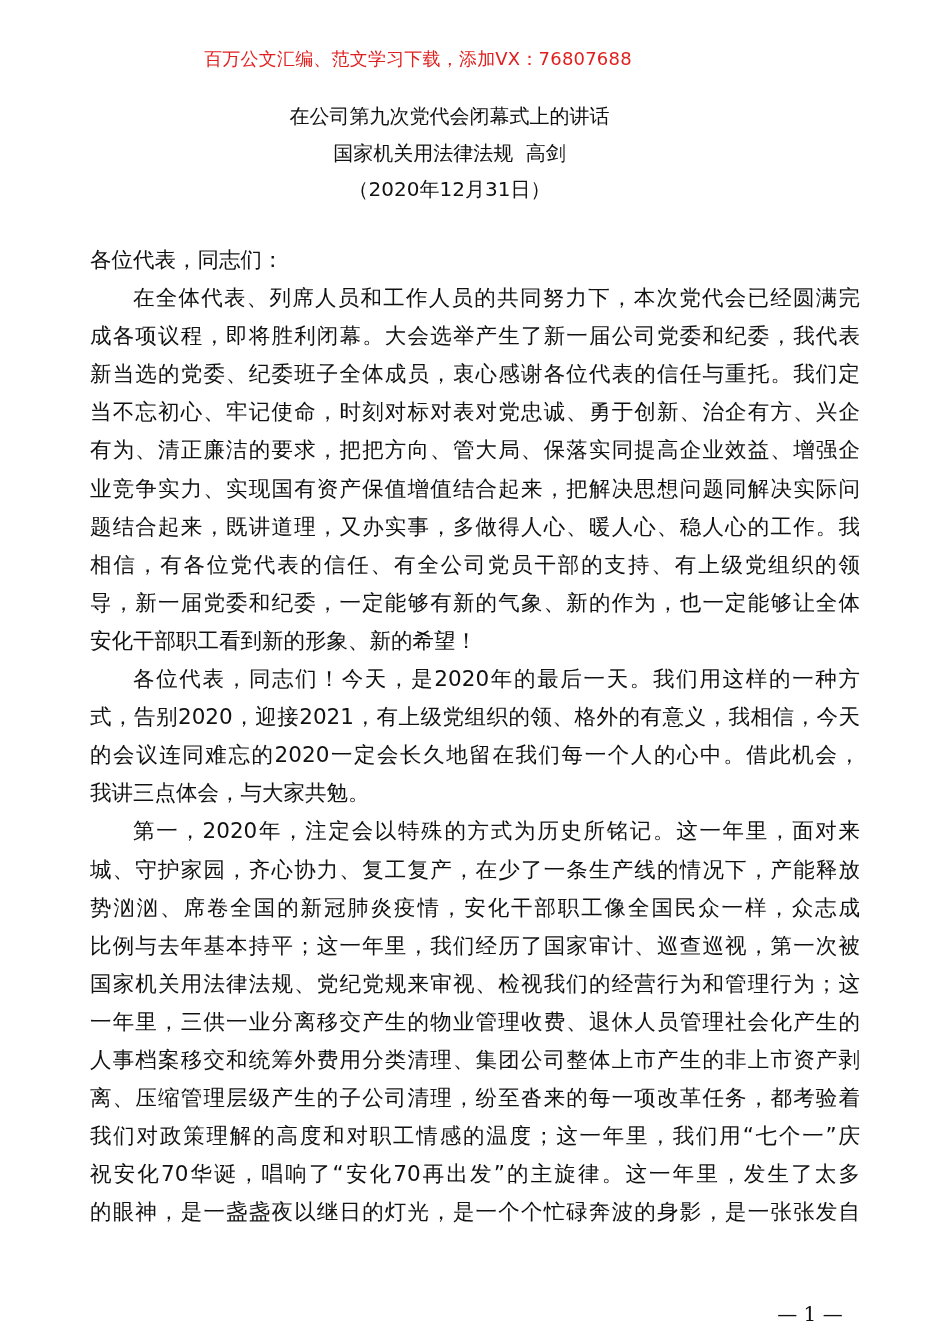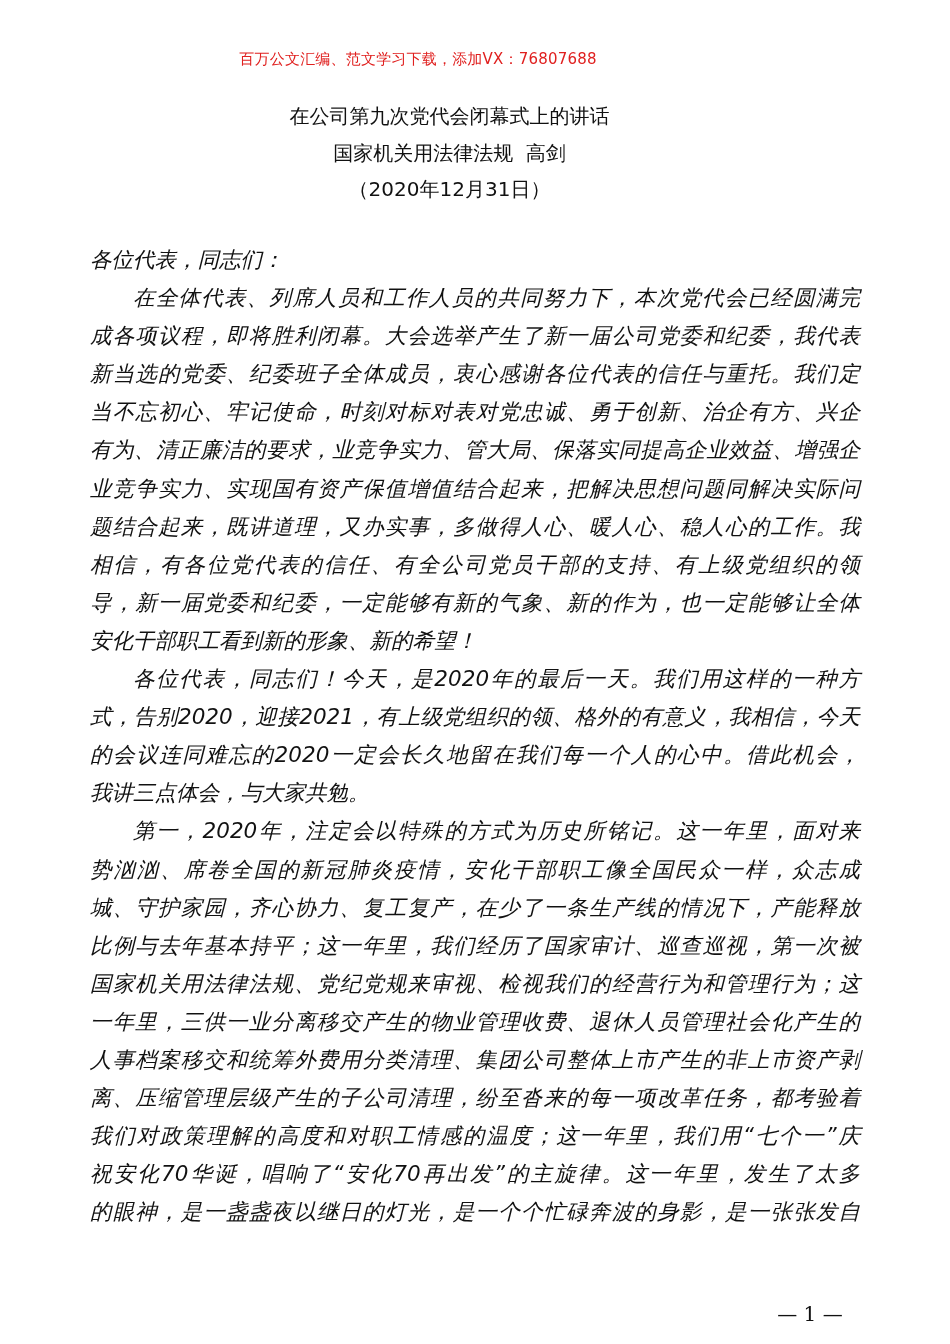--- a/index.html
+++ b/index.html
@@ -21,21 +21,21 @@
       width: 950px;
       height: 1344px;
       background: #ffffff;
     }
     .watermark {
       position: absolute;
       top: 46px;
       left: 0;
       width: 836px;
       text-align: center;
-      font-size: 15px;
+      font-size: 18px;
       line-height: 26px;
       color: #e0201f;
       letter-spacing: 0.2px;
     }
     .title-block {
       position: absolute;
       top: 98px;
       left: 0;
       width: 899px;
       text-align: center;
@@ -45,21 +45,20 @@
       line-height: 36.5px;
       height: 36.5px;
       color: #111111;
       white-space: nowrap;
     }
     .body-block {
       position: absolute;
       top: 241px;
       left: 90px;
       width: 770px;
-      font-style: italic;
     }
     .line {
       font-size: 21.5px;
       line-height: 38.1px;
       height: 38.1px;
       white-space: nowrap;
       overflow: visible;
       color: #111111;
       text-align: justify;
       text-align-last: justify;
@@ -97,35 +96,35 @@
     <div class="title-line">（2020年12月31日）</div>
   </div>
 
   <div class="body-block">
     <div class="line last">各位代表，同志们：</div>
 
     <div class="line indent">在全体代表、列席人员和工作人员的共同努力下，本次党代会已经圆满完</div>
     <div class="line">成各项议程，即将胜利闭幕。大会选举产生了新一届公司党委和纪委，我代表</div>
     <div class="line">新当选的党委、纪委班子全体成员，衷心感谢各位代表的信任与重托。我们定</div>
     <div class="line">当不忘初心、牢记使命，时刻对标对表对党忠诚、勇于创新、治企有方、兴企</div>
-    <div class="line">有为、清正廉洁的要求，业竞争实力、管大局、保落实同提高企业效益、增强企</div>
+    <div class="line">有为、清正廉洁的要求，把把方向、管大局、保落实同提高企业效益、增强企</div>
     <div class="line">业竞争实力、实现国有资产保值增值结合起来，把解决思想问题同解决实际问</div>
     <div class="line">题结合起来，既讲道理，又办实事，多做得人心、暖人心、稳人心的工作。我</div>
     <div class="line">相信，有各位党代表的信任、有全公司党员干部的支持、有上级党组织的领</div>
     <div class="line">导，新一届党委和纪委，一定能够有新的气象、新的作为，也一定能够让全体</div>
     <div class="line last">安化干部职工看到新的形象、新的希望！</div>
 
     <div class="line indent">各位代表，同志们！今天，是2020年的最后一天。我们用这样的一种方</div>
     <div class="line">式，告别2020，迎接2021，有上级党组织的领、格外的有意义，我相信，今天</div>
     <div class="line">的会议连同难忘的2020一定会长久地留在我们每一个人的心中。借此机会，</div>
     <div class="line last">我讲三点体会，与大家共勉。</div>
 
     <div class="line indent">第一，2020年，注定会以特殊的方式为历史所铭记。这一年里，面对来</div>
+    <div class="line">城、守护家园，齐心协力、复工复产，在少了一条生产线的情况下，产能释放</div>
     <div class="line">势汹汹、席卷全国的新冠肺炎疫情，安化干部职工像全国民众一样，众志成</div>
-    <div class="line">城、守护家园，齐心协力、复工复产，在少了一条生产线的情况下，产能释放</div>
     <div class="line">比例与去年基本持平；这一年里，我们经历了国家审计、巡查巡视，第一次被</div>
     <div class="line">国家机关用法律法规、党纪党规来审视、检视我们的经营行为和管理行为；这</div>
     <div class="line">一年里，三供一业分离移交产生的物业管理收费、退休人员管理社会化产生的</div>
     <div class="line">人事档案移交和统筹外费用分类清理、集团公司整体上市产生的非上市资产剥</div>
     <div class="line">离、压缩管理层级产生的子公司清理，纷至沓来的每一项改革任务，都考验着</div>
     <div class="line">我们对政策理解的高度和对职工情感的温度；这一年里，我们用“七个一”庆</div>
     <div class="line">祝安化70华诞，唱响了“安化70再出发”的主旋律。这一年里，发生了太多</div>
     <div class="line">的眼神，是一盏盏夜以继日的灯光，是一个个忙碌奔波的身影，是一张张发自</div>
   </div>
 

